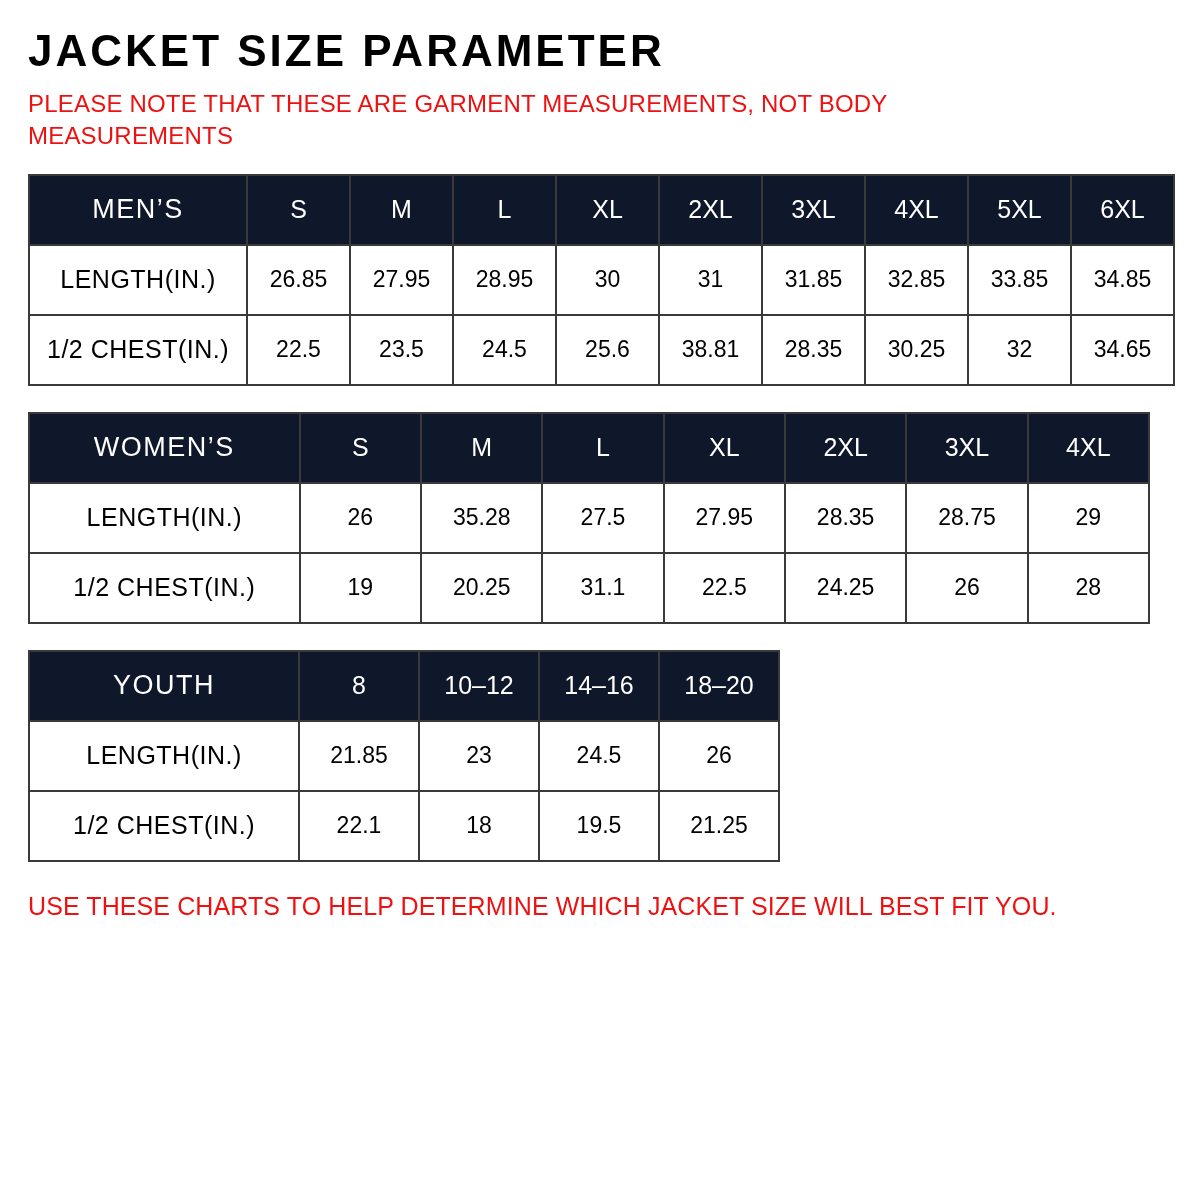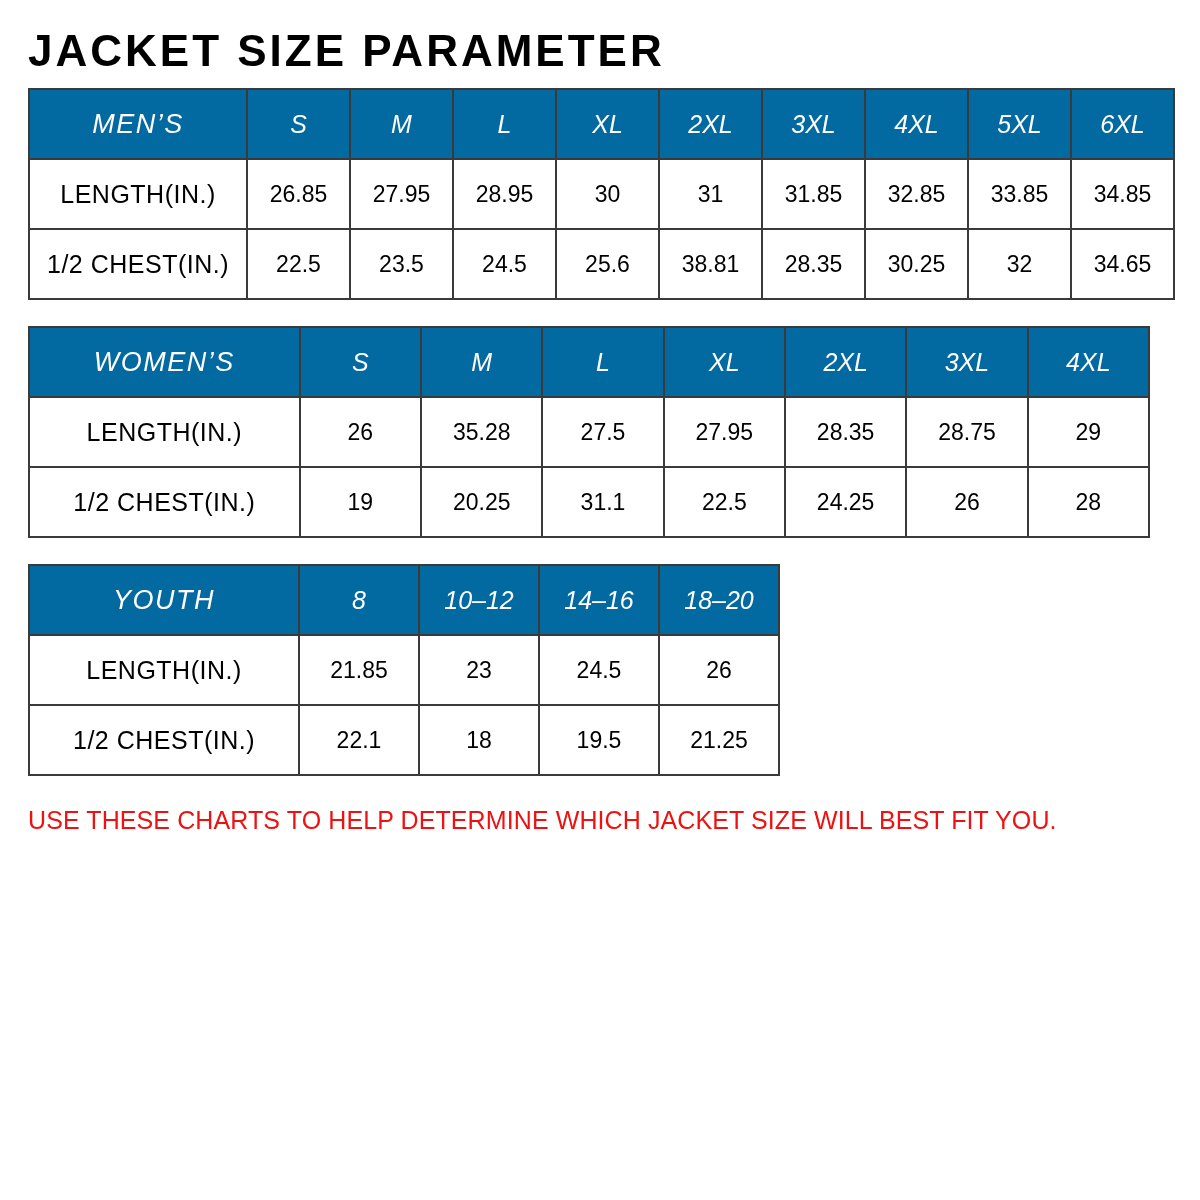--- a/index.html
+++ b/index.html
@@ -47,24 +47,23 @@
     border: 2px solid #3a3a3a;
     text-align: center;
     font-weight: normal;
     font-size: 23px;
     color: #000;
     padding: 0;
     height: 70px;
     white-space: nowrap;
   }
   table.size-table thead th {
-    background: #0369a1;
+    background: #0f172a;
     color: #ffffff;
     font-size: 25px;
-    font-style: italic;
   }
   table.size-table thead th.label-head {
     font-size: 27px;
     letter-spacing: 1.5px;
   }
   table.size-table tbody td.row-label {
     font-size: 25px;
     letter-spacing: 0.5px;
   }
   
@@ -96,20 +95,21 @@
     margin-top: 22px;
   }
 </style>
 </head>
 <body>
 
 <div class="page">
 
   <h1 class="title">JACKET SIZE PARAMETER</h1>
 
+  <p class="note-red">PLEASE NOTE THAT THESE ARE GARMENT MEASUREMENTS, NOT BODY MEASUREMENTS</p>
 
   <table class="size-table" id="table-mens">
     <colgroup>
       <col class="c-label">
       <col class="c-size">
         <col class="c-size">
         <col class="c-size">
         <col class="c-size">
         <col class="c-size">
       <col class="c-size">

